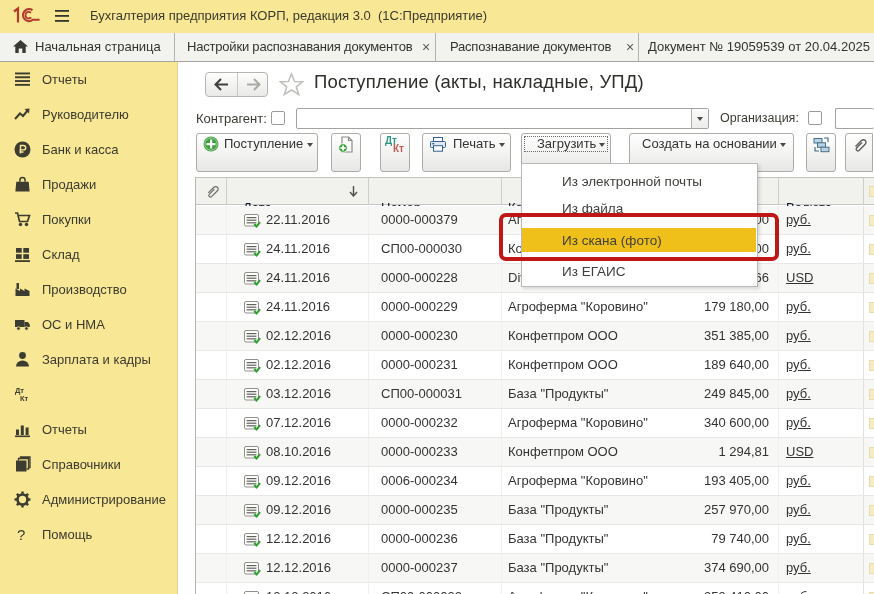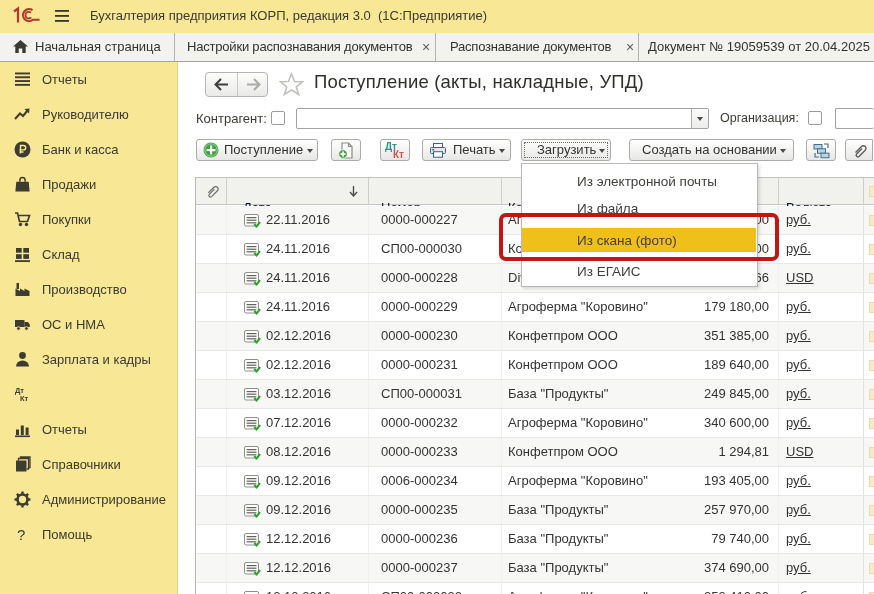--- a/index.html
+++ b/index.html
@@ -25,42 +25,42 @@
 .navgrp{position:absolute;left:26px;top:10px;width:63px;height:25px;border:1px solid #b5b5b1;border-radius:4px;background:linear-gradient(#fdfdfd,#e9e9e7);}
 .navdiv{position:absolute;left:31px;top:0;width:1px;height:23px;background:#c9c9c5;}
 #pagetitle{position:absolute;left:135px;top:9px;font-size:18.5px;color:#2f2f2a;letter-spacing:0.2px;}
 
 .lbl{position:absolute;font-size:13px;color:#3b3b35;height:21px;line-height:21px;}
 .cbx{position:absolute;width:14px;height:14px;border:1px solid #9b9b97;border-radius:2px;background:#fff;}
 .inp{position:absolute;height:21px;border:1px solid #a2a29e;border-radius:2px;background:#fff;}
 .combtn{position:absolute;right:0;top:0;width:17px;height:19px;border-left:1px solid #b0b0ac;background:linear-gradient(#fbfbfb,#ececea);}
 .dropar{position:absolute;width:0;height:0;border-left:3.5px solid transparent;border-right:3.5px solid transparent;border-top:4.5px solid #4a4a46;}
 
-.btn{position:absolute;top:77px;height:22px;border:1px solid #ababa7;border-radius:3px;background:linear-gradient(#ffffff,#e7e7e5);font-size:13px;color:#333;padding-left:8px;}
+.btn{position:absolute;top:71px;height:39px;border:1px solid #ababa7;border-radius:3px;background:linear-gradient(#ffffff,#e7e7e5);font-size:13px;color:#333;padding-left:8px;}
 .btntext{position:absolute;top:0;height:20px;line-height:20px;}
 
 #tbl{position:absolute;left:16px;top:115px;width:679px;height:417px;border-left:1px solid #b6b6b2;border-top:1px solid #c2c2be;}
 #thead{position:absolute;left:0;top:0;width:679px;height:27px;background:#f1f1ee;border-bottom:1px solid #c6c6c2;}
 .hsep{position:absolute;top:0;width:1px;height:27px;background:#cdcdc9;}
 .hlbl{position:absolute;top:16px;height:27px;line-height:27px;font-size:13px;color:#0f172a;}
 .trow{position:absolute;left:0;width:679px;height:29px;border-bottom:1px solid #e8e8e6;font-size:13px;}
 .odd{background:#f7f7f5;}
 .even{background:#ffffff;}
 .cdate{position:absolute;left:70px;top:0;height:28px;line-height:28px;}
 .cnum{position:absolute;left:185px;top:0;height:28px;line-height:28px;}
 .cctr{position:absolute;left:312px;top:0;height:28px;line-height:28px;}
 .csum{position:absolute;left:400px;top:0;width:173px;height:28px;line-height:28px;text-align:right;}
 .ccur{position:absolute;left:590px;top:0;height:28px;line-height:28px;text-decoration:underline;}
 .vline{position:absolute;left:667px;top:0;width:1px;height:28px;background:#e2e2de;}
 .bv{position:absolute;top:0;width:1px;height:28px;background:#f0f0ee;}
 .ymark{position:absolute;left:673px;top:9px;width:6px;height:11px;background:#f6ecc4;border:1px solid #e9dcab;border-right:none;}
 .dicon{position:absolute;left:48px;top:8px;}
 
 #menu{position:absolute;left:521px;top:163px;width:237px;height:124px;background:#fff;border:1px solid #b9b9b5;box-shadow:2px 2px 3px rgba(0,0,0,0.12);}
-.mitem{position:absolute;left:0;width:235px;height:27px;line-height:27px;font-size:13.5px;color:#3f3f3c;padding-left:55px;}
+.mitem{position:absolute;left:0;width:235px;height:27px;line-height:27px;font-size:13.5px;color:#3f3f3c;padding-left:40px;}
 #mhl{position:absolute;left:0;top:64px;width:234px;height:24px;background:#f0c01a;}
 #redbox{position:absolute;left:499px;top:213px;width:280px;height:48px;border:4px solid #bf1616;border-radius:7px;}
 </style></head>
 <body>
 <div id="page">
   <div class="abs" id="topbar">
     <svg class="abs" style="left:11px;top:6px" width="30" height="19" viewBox="0 0 30 19">
       <path d="M3,5.5 L7,2.5 L7,16.5" fill="none" stroke="#b03a2e" stroke-width="2.2"></path>
       <path d="M21.5,4.2 A6,6 0 1 0 21.8,13.8 L28.6,13.8" fill="none" stroke="#b03a2e" stroke-width="2.1"></path>
       <path d="M20,6.8 A3.3,3.3 0 1 0 20.2,11.4" fill="none" stroke="#b03a2e" stroke-width="1.9"></path>
@@ -314,21 +314,21 @@
       <div id="tbody">
           <div class="trow odd" style="top:28px;">
             <svg class="dicon" width="19" height="15" viewBox="0 0 19 15">
               <rect x="0.5" y="0.5" width="14" height="11.5" rx="1.5" fill="#fdfdfb" stroke="#90908b" stroke-width="1"></rect>
               <rect x="2.6" y="3" width="9.8" height="1.2" fill="#62625e"></rect>
               <rect x="2.6" y="5.6" width="9.8" height="1.2" fill="#62625e"></rect>
               <rect x="2.6" y="8.2" width="9.8" height="1.2" fill="#62625e"></rect>
               <path d="M10.3,10 l2.2,2.4 l3.6,-4.2" fill="none" stroke="#2ba12b" stroke-width="2"></path>
             </svg>
             <div class="cdate">22.11.2016</div>
-            <div class="cnum">0000-000227</div>
+            <div class="cnum">0000-000379</div>
             <div class="cctr">Агроферма "Коровино"</div>
             <div class="csum">181 500,00</div>
             <div class="ccur">руб.</div>
             <div class="bv" style="left:30px"></div>
             <div class="bv" style="left:172px"></div>
             <div class="bv" style="left:305px"></div>
             <div class="bv" style="left:582px"></div>
             <div class="vline"></div>
             <div class="ymark"></div>
           </div>
@@ -473,21 +473,21 @@
             <div class="ymark"></div>
           </div>
           <div class="trow odd" style="top:260px;">
             <svg class="dicon" width="19" height="15" viewBox="0 0 19 15">
               <rect x="0.5" y="0.5" width="14" height="11.5" rx="1.5" fill="#fdfdfb" stroke="#90908b" stroke-width="1"></rect>
               <rect x="2.6" y="3" width="9.8" height="1.2" fill="#62625e"></rect>
               <rect x="2.6" y="5.6" width="9.8" height="1.2" fill="#62625e"></rect>
               <rect x="2.6" y="8.2" width="9.8" height="1.2" fill="#62625e"></rect>
               <path d="M10.3,10 l2.2,2.4 l3.6,-4.2" fill="none" stroke="#2ba12b" stroke-width="2"></path>
             </svg>
-            <div class="cdate">08.12.2016</div>
+            <div class="cdate">08.10.2016</div>
             <div class="cnum">0000-000233</div>
             <div class="cctr">Конфетпром ООО</div>
             <div class="csum">1 294,81</div>
             <div class="ccur">USD</div>
             <div class="bv" style="left:30px"></div>
             <div class="bv" style="left:172px"></div>
             <div class="bv" style="left:305px"></div>
             <div class="bv" style="left:582px"></div>
             <div class="vline"></div>
             <div class="ymark"></div>

